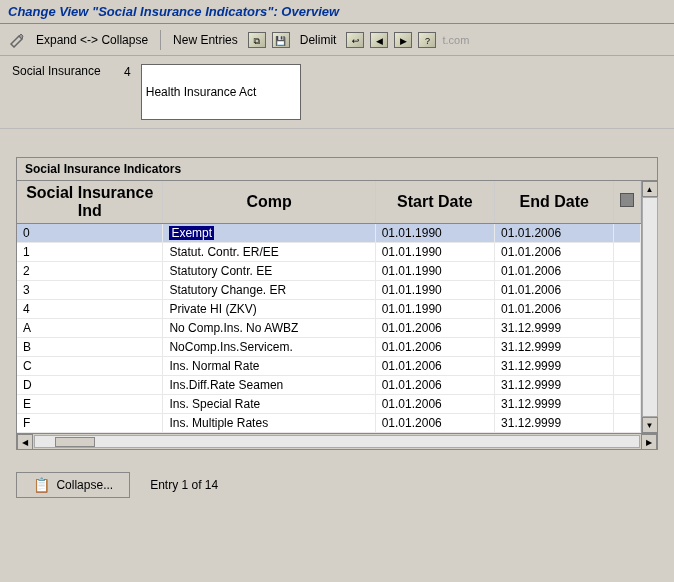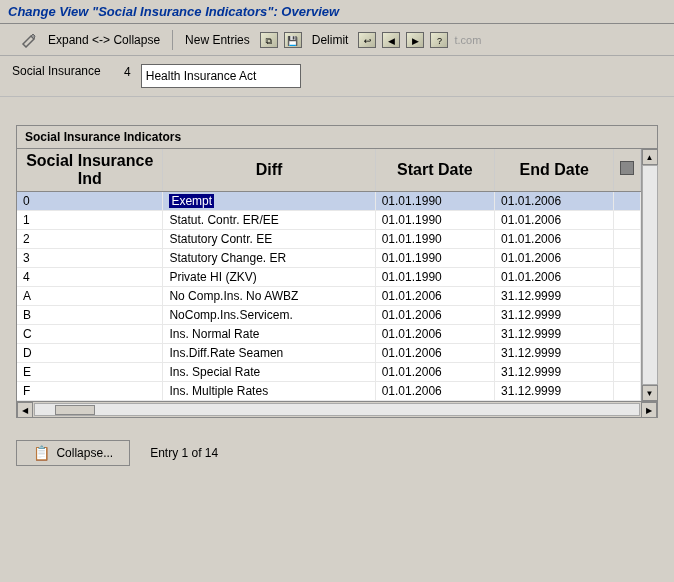--- a/index.html
+++ b/index.html
@@ -16,21 +16,21 @@
       border-bottom: 1px solid #888;
       padding: 4px 8px;
       font-weight: bold;
       font-size: 13px;
       color: #003399;
       font-style: italic;
     }
     .toolbar {
       background: #d4d0c8;
       border-bottom: 1px solid #aaa;
-      padding: 4px 20px;
+      padding: 4px 8px;
       display: flex;
       align-items: center;
       gap: 6px;
       height: 32px;
     }
     .toolbar-btn {
       display: flex;
       align-items: center;
       gap: 3px;
       cursor: pointer;
@@ -67,21 +67,21 @@
       border: none;
       font-size: 12px;
       padding: 1px 4px;
       width: 28px;
       text-align: right;
     }
     .filter-text-box {
       background: white;
       border: 1px solid #666;
       font-size: 12px;
-      padding: 4px 4px;
+      padding: 20px 4px;
       width: 160px;
     }
     .content-area {
       background: #d4d0c8;
       padding: 12px 16px;
     }
     .table-container {
       border: 1px solid #888;
       background: white;
       margin-top: 16px;
@@ -273,21 +273,21 @@
 
 <div class="content-area">
   <div class="table-container">
     <div class="table-title">Social Insurance Indicators</div>
     <div class="table-scroll-area">
       <div class="table-wrapper">
         <table>
           <thead>
             <tr>
               <th class="col-indicator">Social Insurance Ind</th>
-              <th class="col-text">Diff</th>
+              <th class="col-text">Comp</th>
               <th class="col-start">Start Date</th>
               <th class="col-end">End Date</th>
               <th style="width:20px; padding:0;"><div class="col-resize-icon"></div></th>
             </tr>
           </thead>
           <tbody id="table-body">
           <tr class="row-selected">
                 <td>0</td>
                 <td><span class="text-selected">Exempt</span></td>
                 <td>01.01.1990</td>

